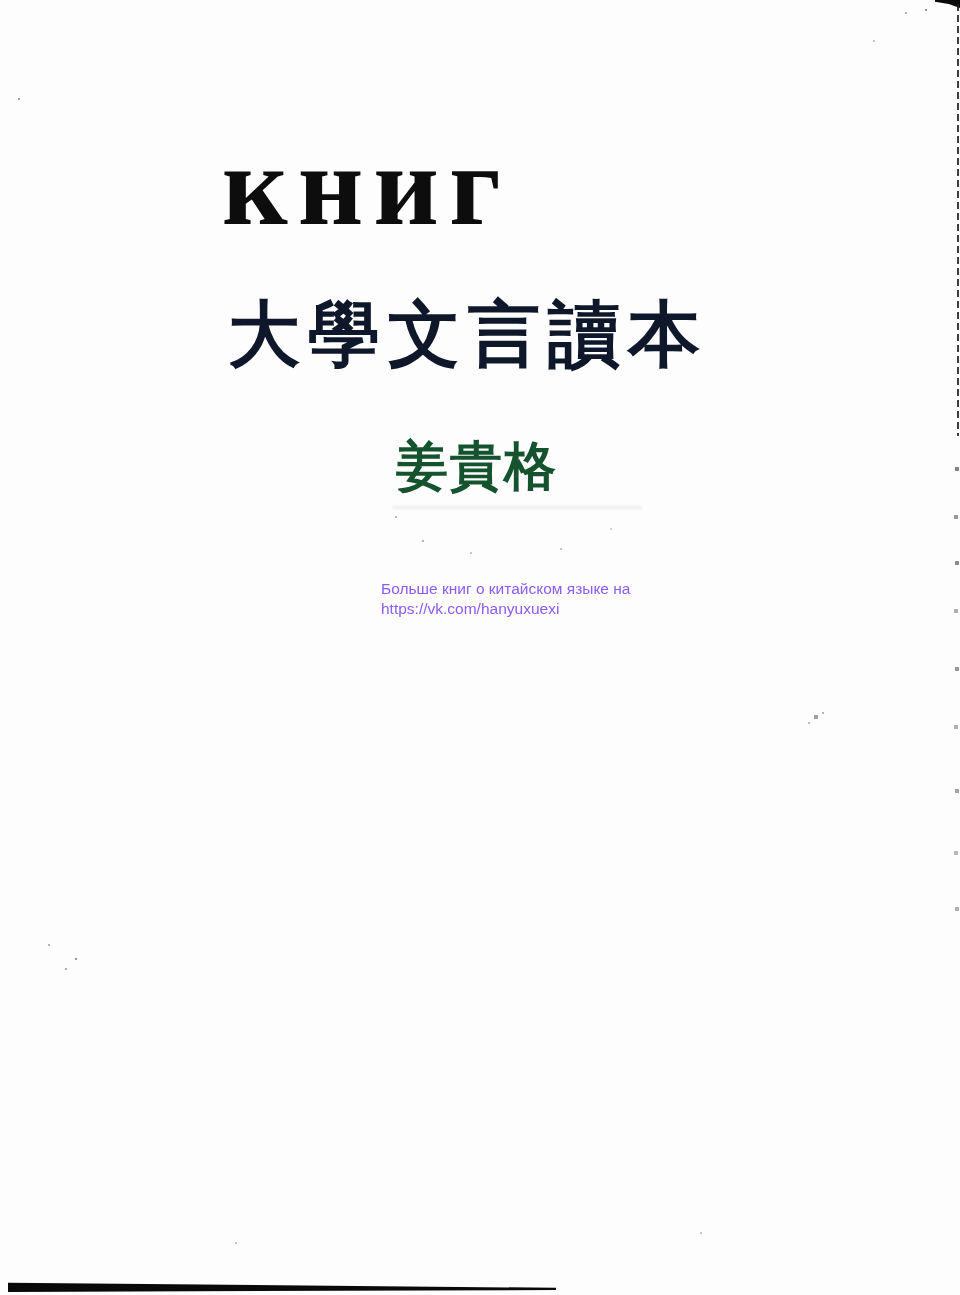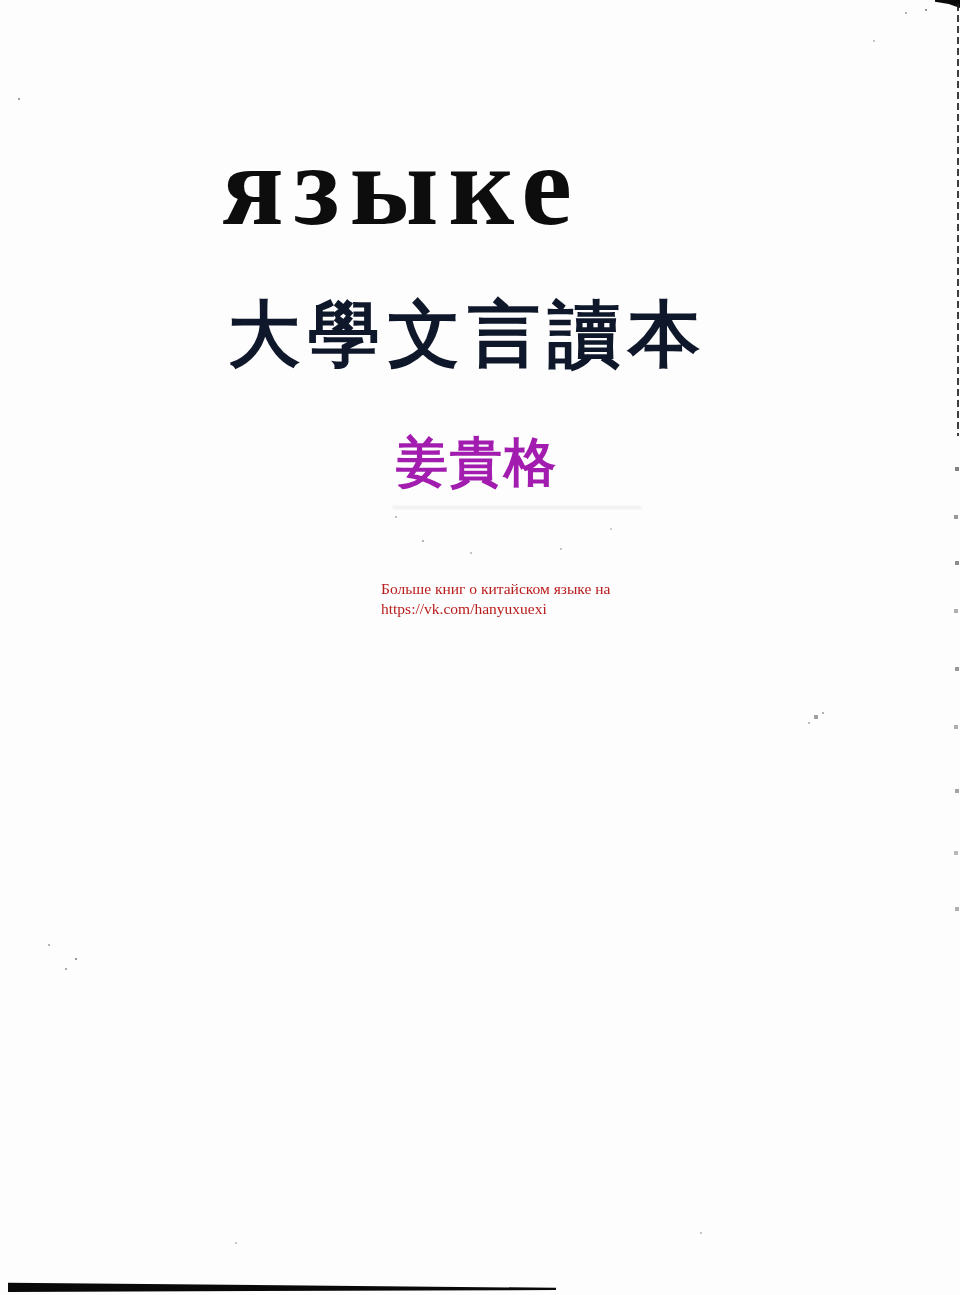--- a/index.html
+++ b/index.html
@@ -40,32 +40,31 @@
     white-space: nowrap;
   }
   .author {
     position: absolute;
     left: 396px;
     top: 436px;
     font-size: 52px;
     line-height: 1.2;
     letter-spacing: 2px;
     font-weight: 700;
-    color: #a21caf;
+    color: #14532d;
     white-space: nowrap;
-    font-family: Liberation Mono, monospace;
   }
   .note {
     position: absolute;
     left: 381px;
     top: 579px;
-    font-family: Liberation Serif, serif;
+    font-family: Liberation Sans, sans-serif;
     font-size: 15.5px;
     line-height: 19.5px;
-    color: #b91c1c;
+    color: #8b5cf6;
     white-space: nowrap;
   }
 
   
   .corner-wedge {
     position: absolute;
     top: 0;
     right: 0;
     width: 25px;
     height: 8px;
@@ -143,21 +142,21 @@
       808px 722px 0 0 rgba(70,70,70,.35),
       700px 1232px 0 0 rgba(70,70,70,.3),
       235px 1242px 0 0 rgba(70,70,70,.3);
   }
 </style>
 </head>
 <body>
 
 <div class="page">
 
-  <div class="title">языке</div>
+  <div class="title">книг</div>
 
   <div class="subtitle">大學文言讀本</div>
 
   <div class="author">姜貴格</div>
 
   <div class="note">
     <div>Больше книг о китайском языке на</div>
     <div>https://vk.com/hanyuxuexi</div>
   </div>
 

